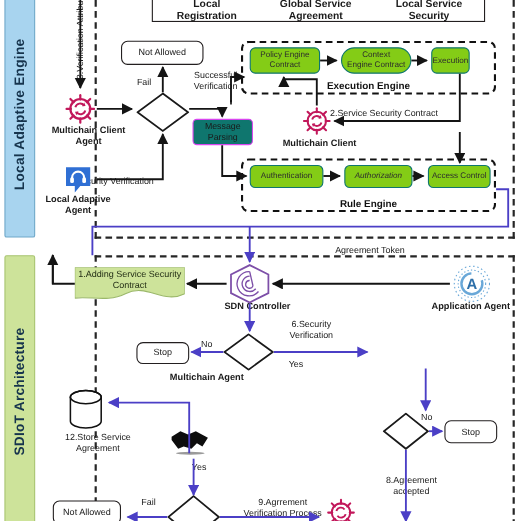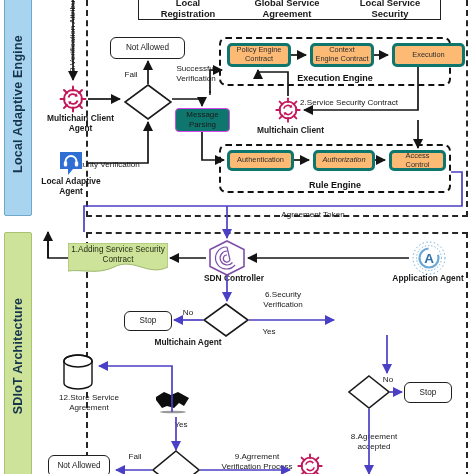--- a/index.html
+++ b/index.html
@@ -23,21 +23,21 @@
   .band-green{background:#cde39a;border-color:#a8c470;}
 
   
   .sect{border:2px dashed #262626;background:transparent;}
 
   
   .pbox{background:#fff;border:1.6px solid #231f20;border-radius:6px;
         font-size:8.2px;line-height:1.18;padding:2px 3px;}
 
   
-  .chip{background:#fdba74;border:3px solid #0f766e;border-radius:5px;
+  .chip{background:#84cc16;border:1px solid #0f766e;border-radius:5px;
         font-size:7.4px;line-height:1.18;padding:2px 2px;color:#2d2d2d;}
 
   
   .note{background:#0f766e;border:1px solid #d946ef;border-radius:4px;
         font-size:8px;line-height:1.2;text-align:center;}
 
   
   .doc{position:absolute;}
   .doc .doctxt{position:absolute;left:0;top:2px;width:100%;
         font-size:8.2px;line-height:1.25;text-align:center;color:#1f2a12;}
@@ -97,44 +97,44 @@
   <div class="cap rot" style="left:68px;top:72px;width:84px;text-align:left;transform:rotate(-90deg);">3.Verification Attribute</div>
 
   <div class="abs ctr note" style="left:175px;top:108px;width:55px;height:24px;white-space:pre-line;">Message
 Parsing</div>
 
   <div class="abs subeng" style="left:219px;top:37px;width:232px;height:49px;">
     <span class="caption">Execution Engine</span>
   </div>
   <div class="abs ctr chip" style="left:227px;top:43px;width:64px;height:24px;white-space:pre-line;">Policy Engine
 Contract</div>
-  <div class="abs ctr chip" style="left:310px;top:43px;width:64px;height:24px;white-space:pre-line;">Context
+  <div class="abs ctr chip" style="left:310px;top:43px;width:64px;height:24px;white-space:pre-line;border-radius:12px;">Context
 Engine Contract</div>
-  <div class="abs ctr chip" style="left:392px;top:43px;width:73px;height:24px;white-space:pre-line;text-align:center;">Execution</div>
+  <div class="abs ctr chip" style="left:392px;top:43px;width:35px;height:24px;white-space:pre-line;text-align:center;">Execution</div>
 
   <div class="abs subeng" style="left:219px;top:144px;width:232px;height:49px;">
     <span class="caption">Rule Engine</span>
   </div>
   <div class="abs ctr chip" style="left:227px;top:150px;width:67px;height:21px;">Authentication</div>
   <div class="abs ctr chip" style="left:313px;top:150px;width:62px;height:21px;font-style:italic;">Authorization</div>
   <div class="abs ctr chip" style="left:389px;top:150px;width:57px;height:21px;">Access Control</div>
 
   <div class="cap b" style="left:28px;top:113px;width:105px;">Multichain Client
 Agent</div>
 
   <div class="cap b" style="left:243px;top:125px;width:95px;">Multichain Client</div>
 
   <div class="cap b" style="left:20px;top:176px;width:102px;">Local Adaptive
 Agent</div>
 
   <div class="cap" style="left:62px;top:160px;width:96px;text-align:left;">2.Security Verification</div>
 
   <div class="cap" style="left:300px;top:98px;width:140px;text-align:left;">2.Service Security Contract</div>
 
-  <div class="cap" style="left:258px;top:210px;width:110px;text-align:center;">Agreement Token</div>
+  <div class="cap" style="left:258px;top:223px;width:110px;text-align:right;">Agreement Token</div>
 
   <div class="doc" style="left:68px;top:243px;width:100px;height:32px;">
     <svg width="100" height="32" viewBox="0 0 100 32">
       <path d="M0,0 H100 V24 C80,34 66,14 46,24 C30,32 14,26 0,28 Z" fill="#cde39a" stroke="#9bb86a" stroke-width="1"></path>
     </svg>
     <div class="doctxt">1.Adding Service
 Security Contract</div>
   </div>
 
   <div class="abs ctr pbox" style="left:124px;top:311px;width:48px;height:20px;">Stop</div>

